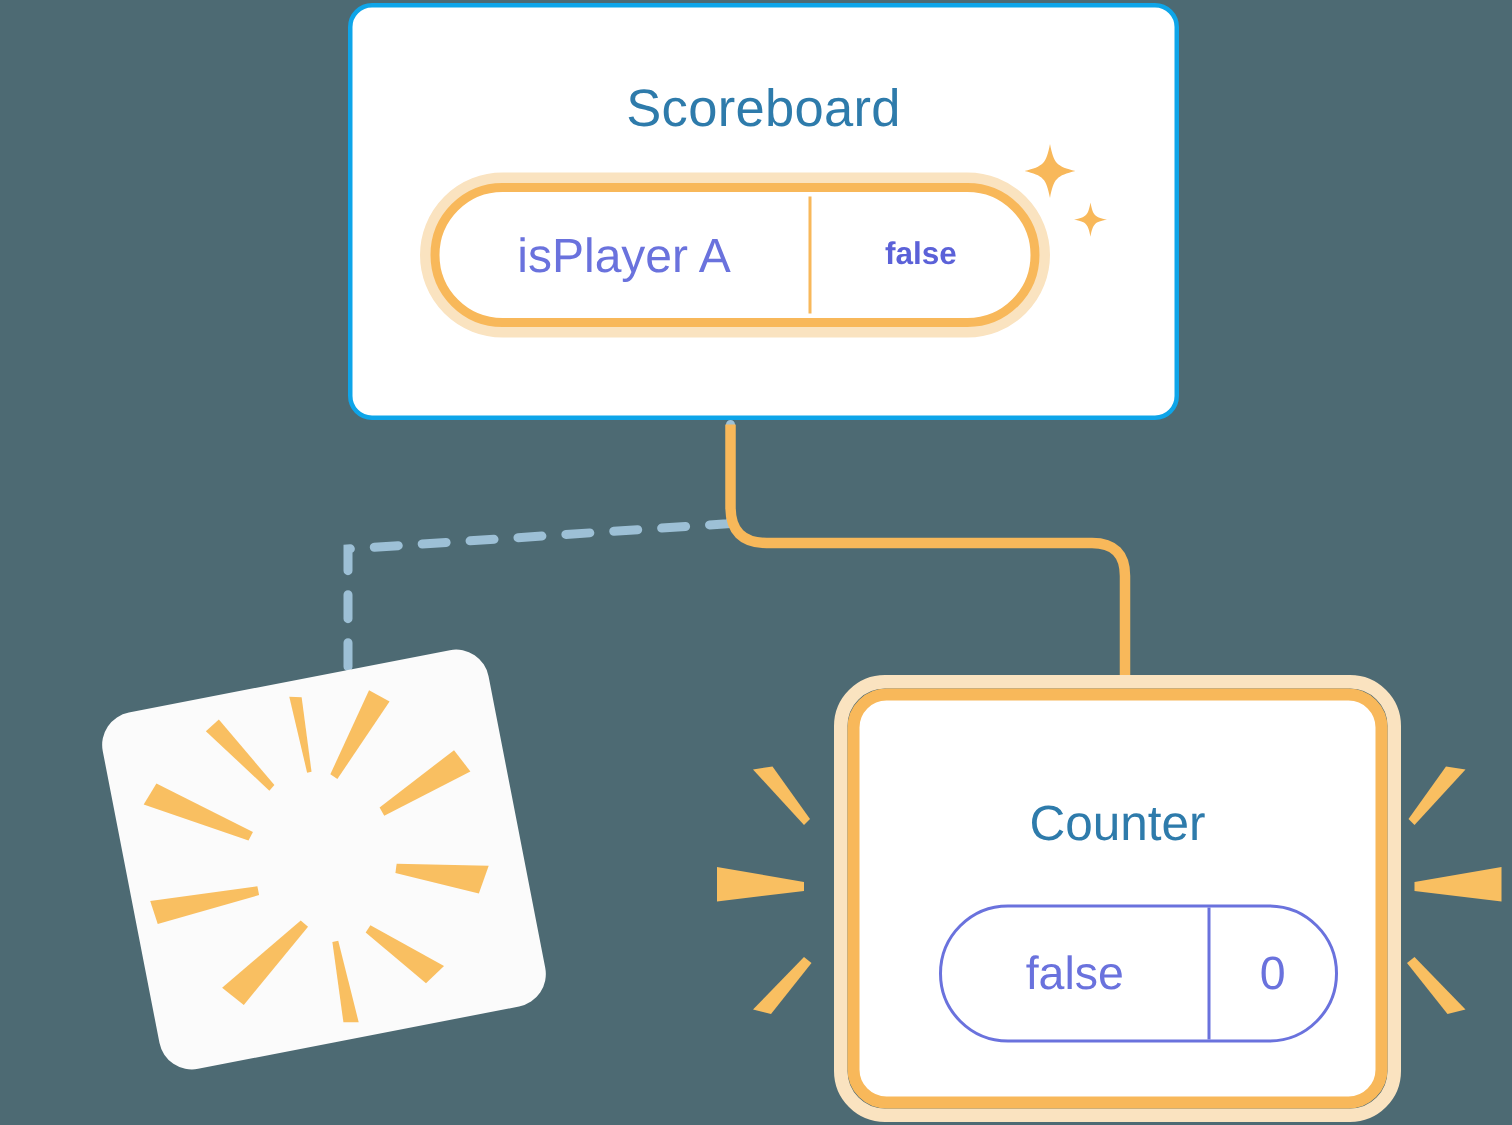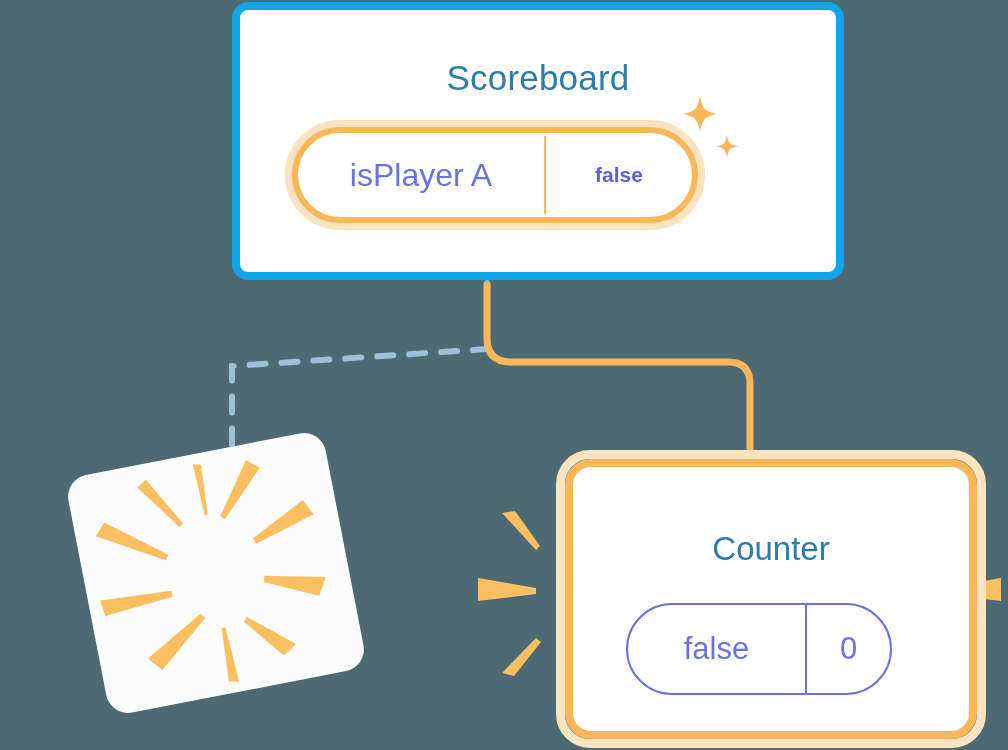--- a/index.html
+++ b/index.html
@@ -25,24 +25,24 @@
     width: 1008px;
     height: 750px;
     pointer-events: none;
   }
 
   
   .scoreboard-card {
     position: absolute;
     left: 232px;
     top: 2px;
-    width: 612px;
+    width: 554px;
     height: 278px;
     background: #ffffff;
-    border: 8px solid #0ea5e9;
+    border: 3px solid #0ea5e9;
     border-radius: 16px;
     box-sizing: border-box;
     z-index: 5;
   }
   .card-title {
     text-align: center;
     color: #2e7bab;
     font-size: 35px;
     line-height: 1;
     letter-spacing: 0.2px;
@@ -135,21 +135,21 @@
     top: 0;
     width: 262px;
     height: 242px;
   }
 
   
   .counter-card {
     position: absolute;
     left: 556px;
     top: 450px;
-    width: 430px;
+    width: 378px;
     height: 298px;
     border: 9px solid #fae3c0;
     border-radius: 34px;
     box-sizing: border-box;
     z-index: 5;
   }
   .counter-inner {
     position: absolute;
     left: 0;
     top: 0;

